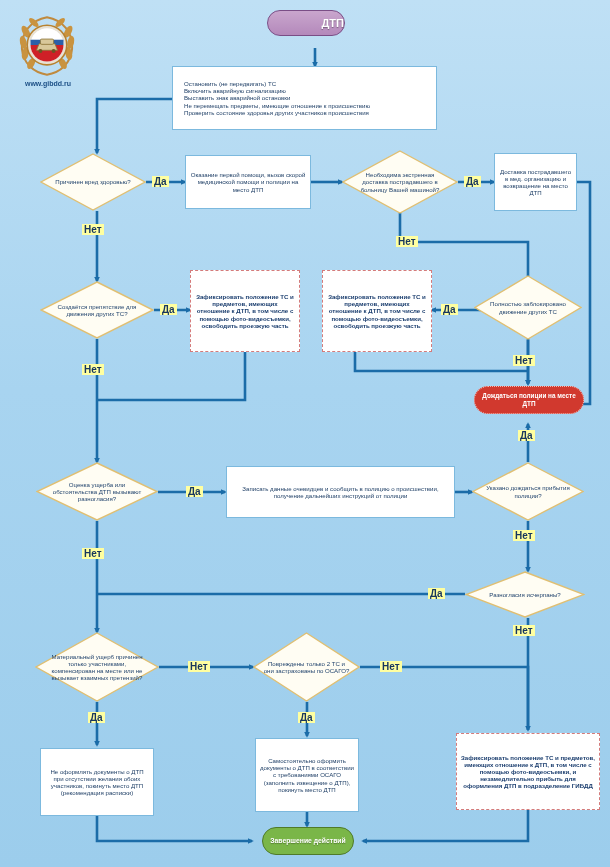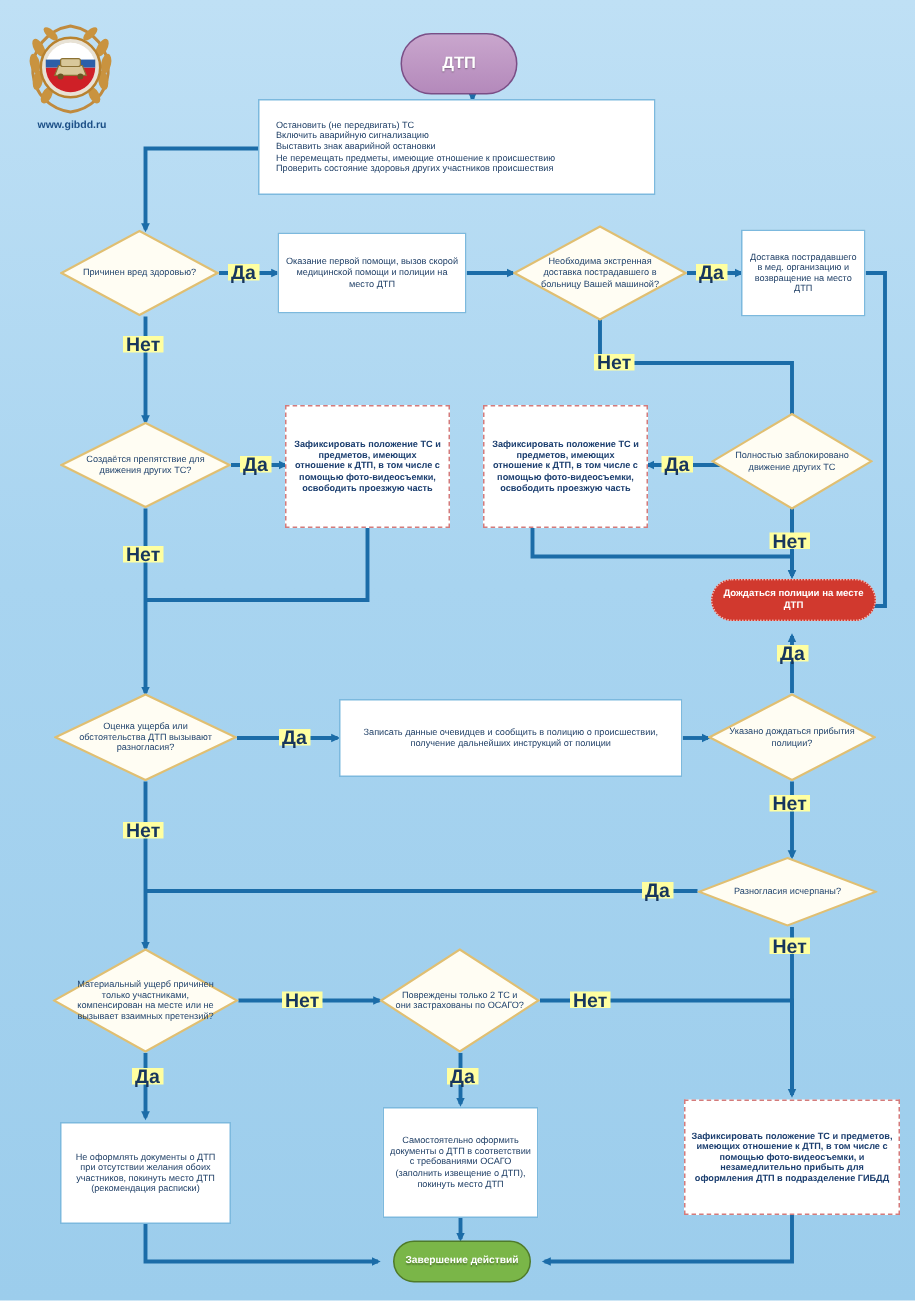--- a/index.html
+++ b/index.html
@@ -63,21 +63,21 @@
   .term-green{
     background:#7ab648;
     border:1.2px solid #4f7a2a;
     color:#ffffff;font-size:6.8px;font-weight:bold;
     text-shadow:0 1px 1px rgba(0,0,0,.3);
   }
 
   
   .lbl{
     position:absolute;background:#ffffa0;color:#17365d;
-    font-weight:bold;font-size:13px;line-height:11px;
+    font-weight:bold;font-size:10px;line-height:11px;
     padding:0 2px;z-index:5;white-space:nowrap;
   }
 
   
   #logo{position:absolute;left:14px;top:12px;width:66px;height:66px;}
   #logo-caption{
     position:absolute;left:8px;top:80px;width:80px;text-align:center;
     font-size:7px;color:#1c4f86;font-weight:bold;
   }
 </style>
@@ -176,21 +176,21 @@
       <g>
         <path d="M34,58 L38,48 L62,48 L66,58 z" fill="#d8c89a" stroke="#8b7234" stroke-width="1.2"></path>
         <rect x="40" y="41" width="20" height="8" rx="2" fill="#d8c89a" stroke="#8b7234" stroke-width="1.2"></rect>
         <circle cx="40" cy="59" r="3" fill="#6b5524"></circle>
         <circle cx="60" cy="59" r="3" fill="#6b5524"></circle>
       </g>
     </g>
   </svg>
   <div id="logo-caption">www.gibdd.ru</div>
 
-  <div class="node term term-start" style="left:267px;top:22px;width:78px;height:41px;">
+  <div class="node term term-start" style="left:267px;top:10px;width:78px;height:26px;text-align:right;">
     <div class="txt">ДТП</div>
   </div>
 
   <div class="node proc" style="left:172px;top:66px;width:265px;height:64px;">
     <div class="txt" style="white-space:pre-line;text-align:left;padding-left:7px;">Остановить (не передвигать) ТС
 Включить аварийную сигнализацию
 Выставить знак аварийной остановки
 Не перемещать предметы, имеющие отношение к происшествию
 Проверить состояние здоровья других участников происшествия</div>
   </div>

